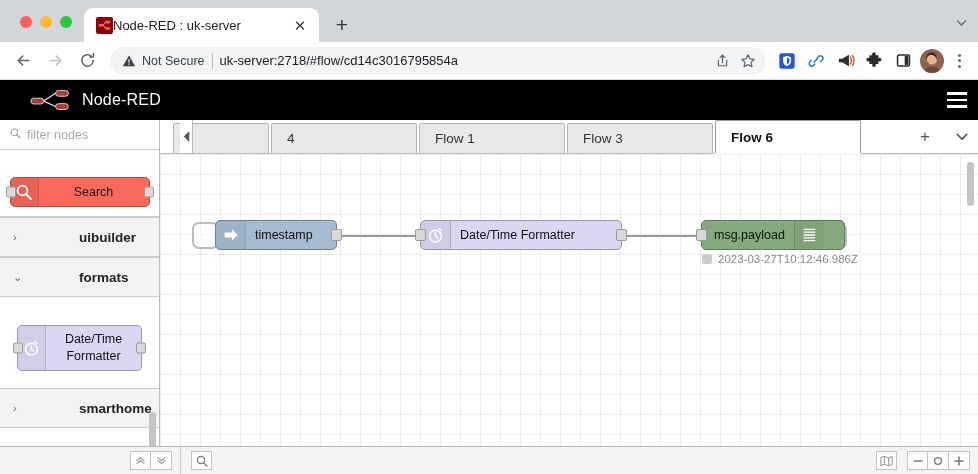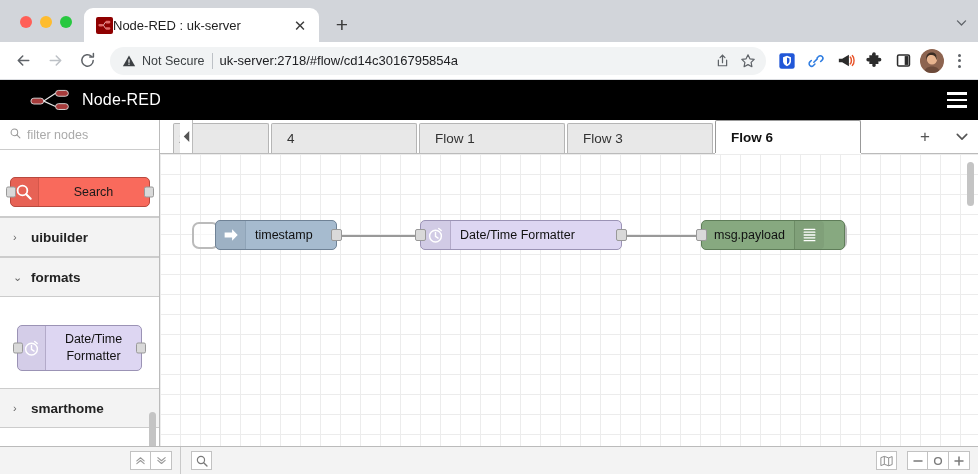--- a/index.html
+++ b/index.html
@@ -128,21 +128,21 @@
   .palette-search-input { font-size: 12.5px; color: #aaa; }
 
   .palette-scroll { flex: 1 1 auto; overflow: hidden; position: relative; }
 
   .pal-category {
     height: 40px; background: #f3f3f3; border-bottom: 1px solid #ccc;
     border-top: 1px solid #ccc; display: flex; align-items: center;
     gap: 9px; padding-left: 13px;
   }
   .cat-caret { color: #666; font-size: 11px; width: 9px; }
-  .cat-label { font-size: 13.5px; font-weight: bold; color: #222; }
+  .cat-label { font-size: 13.5px; font-weight: bold; color: #222; margin-left: 48px; }
 
   .pal-group { padding: 10px 0 8px 0; background: #fff; }
   .pal-node {
     width: 125px; margin: 18px auto 9px auto; position: relative;
     background: #ddd6f2; border: 1px solid #9b93b5; border-radius: 5px;
     min-height: 30px; display: flex; align-items: center;
   }
   .pal-node .nport {
     position: absolute; width: 10px; height: 11px; background: #d9d9d9;
     border: 1px solid #999; border-radius: 2px; top: 50%;
@@ -565,20 +565,24 @@
           <div class="fnode node-debug" style="left:541px; top:66px; width:144px;">
             <span class="port in"></span>
             <span class="nlabel">msg.payload</span>
             <span class="dbg-right">
               <svg width="15" height="16" viewBox="0 0 16 18">
                 <path d="M2 2.6h12M2 5.8h12M2 9h12M2 12.2h12M2 15.4h12" stroke="#fff" stroke-width="1.5" stroke-linecap="round"></path>
               </svg>
             </span>
           </div>
 
+          <div class="dbg-status" style="left:542px; top:99px;">
+            <span class="dbg-status-dot"></span>
+            <span>2023-03-27T10:12:46.986Z</span>
+          </div>
 
           <div class="canvas-hscroll"></div>
           <div class="canvas-vscroll"></div>
         </div>
       </div>
     </div>
 
     <div class="statusbar">
       <div class="sb-left">
         <span class="sb-btn">

